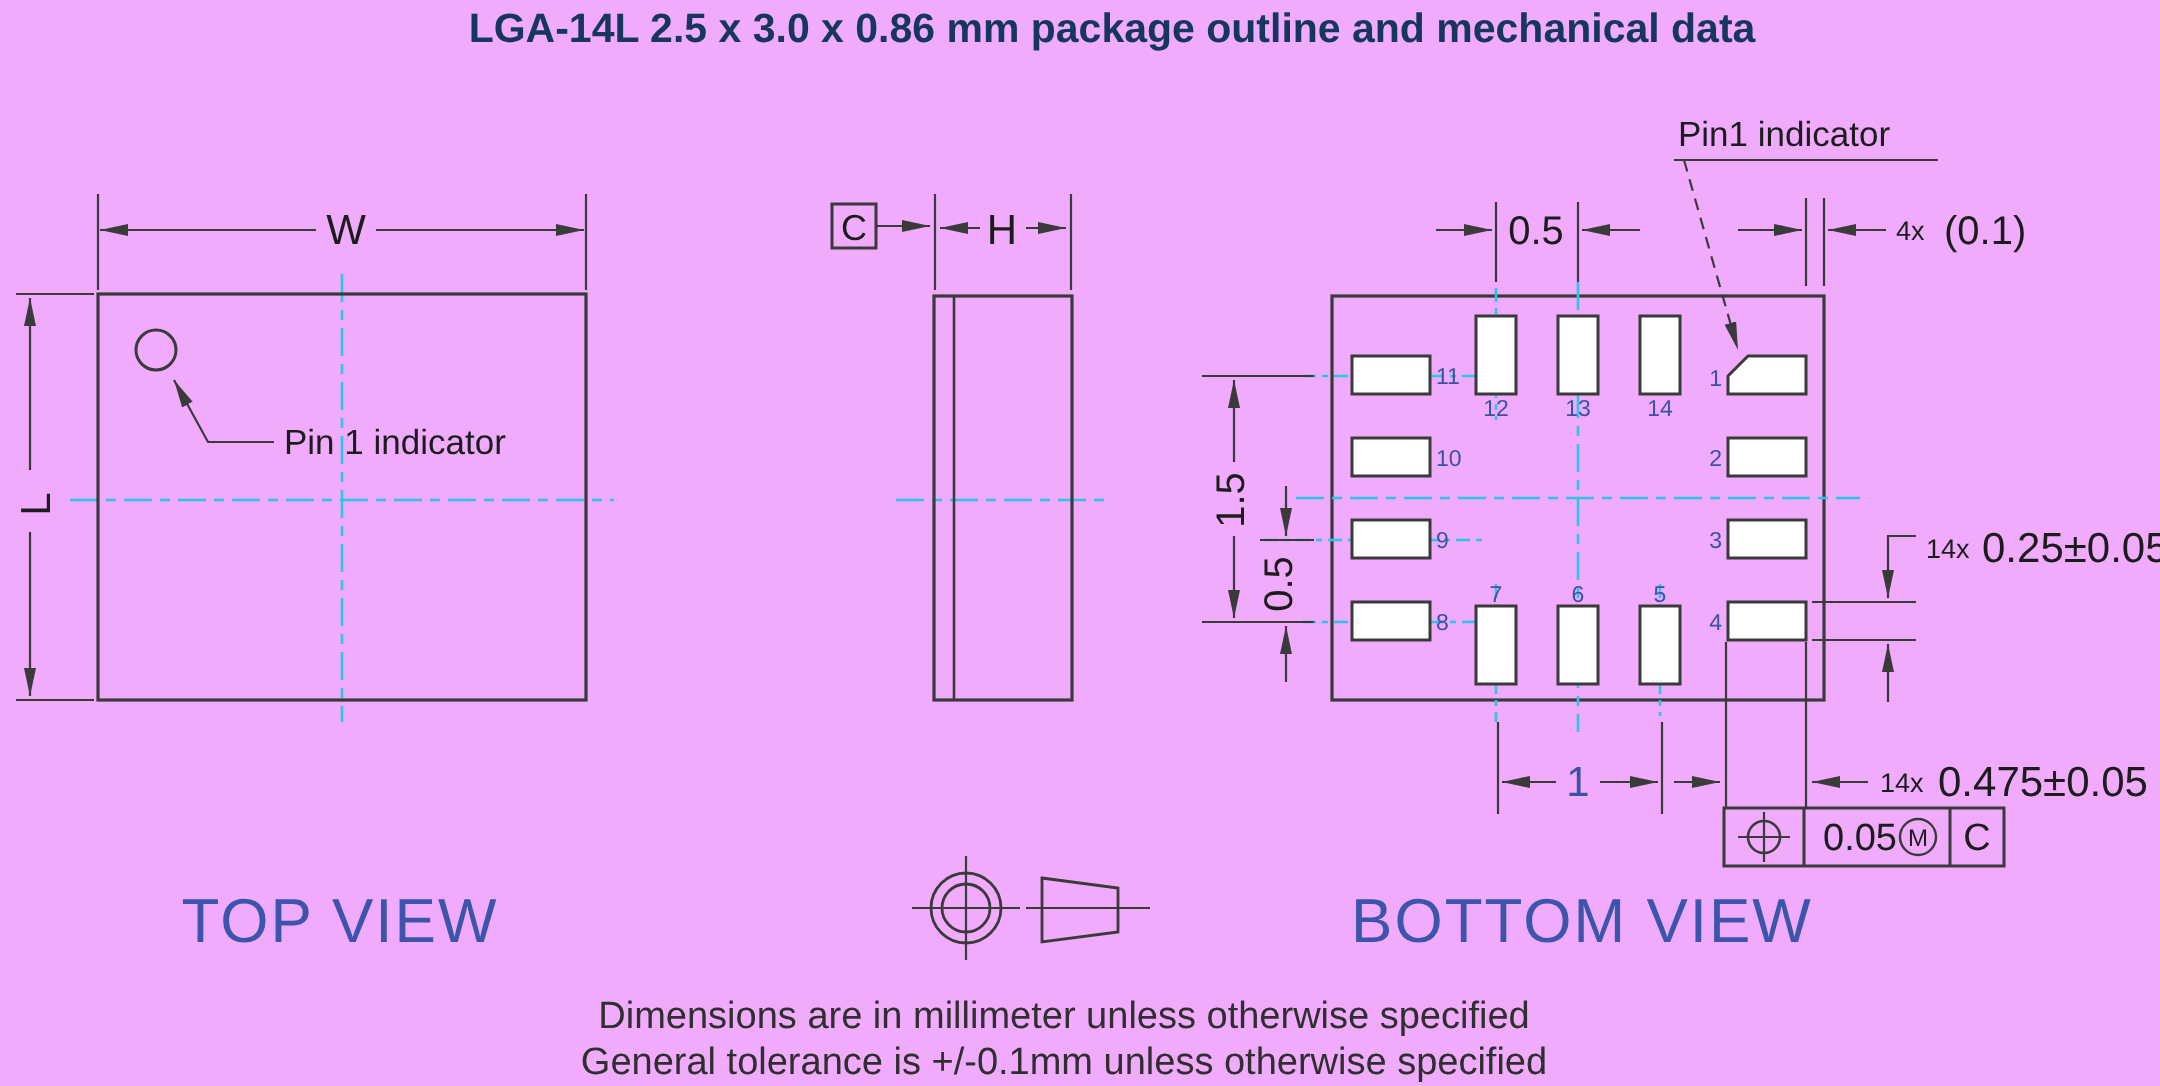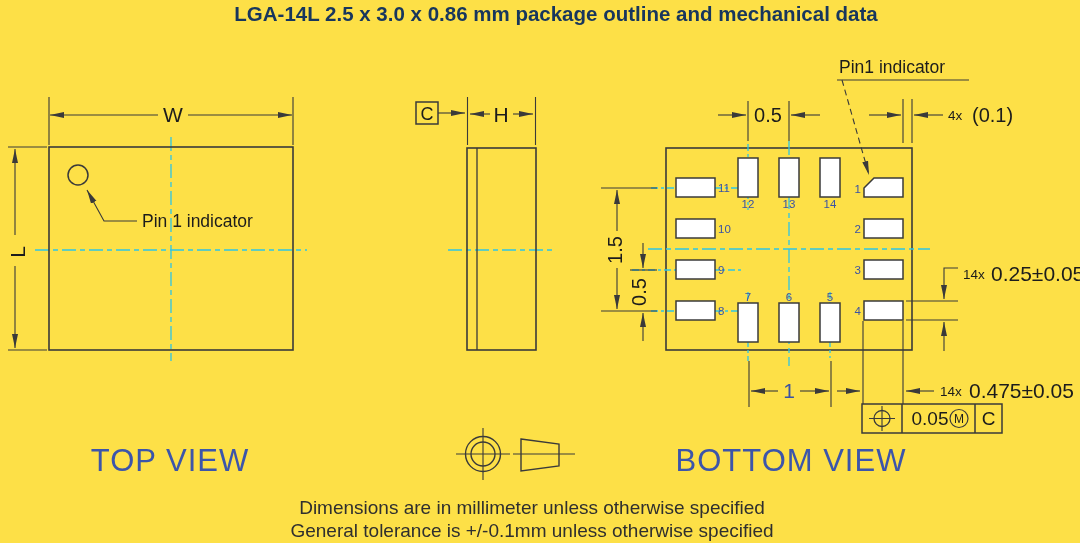--- a/index.html
+++ b/index.html
@@ -1,16 +1,16 @@
 <!DOCTYPE html>
 <html><head>
 <meta charset="utf-8">
 <style>
   html,body{margin:0;padding:0;background:#fff;}
-  .page{position:relative;width:1080px;height:543px;background:#fde047;overflow:hidden;
+  .page{position:relative;width:1080px;height:543px;background:#f0abfc;overflow:hidden;
         font-family:"Liberation Sans",sans-serif;}
   svg{display:block;}
   
   .outline{stroke:#3a3a3a;stroke-width:1.6;fill:none;}
   .pad{stroke:#3a3a3a;stroke-width:1.5;fill:#ffffff;}
   .thin{stroke:#3a3a3a;stroke-width:1.1;fill:none;}
   .frame{stroke:#3a3a3a;stroke-width:1.5;fill:none;}
   .cyan{stroke:#2cc5e8;stroke-width:1.3;fill:none;}
   .cl-main{stroke-dasharray:14 4 5 4;}
   .cl-pad{stroke-dasharray:7 3 3 3;}

